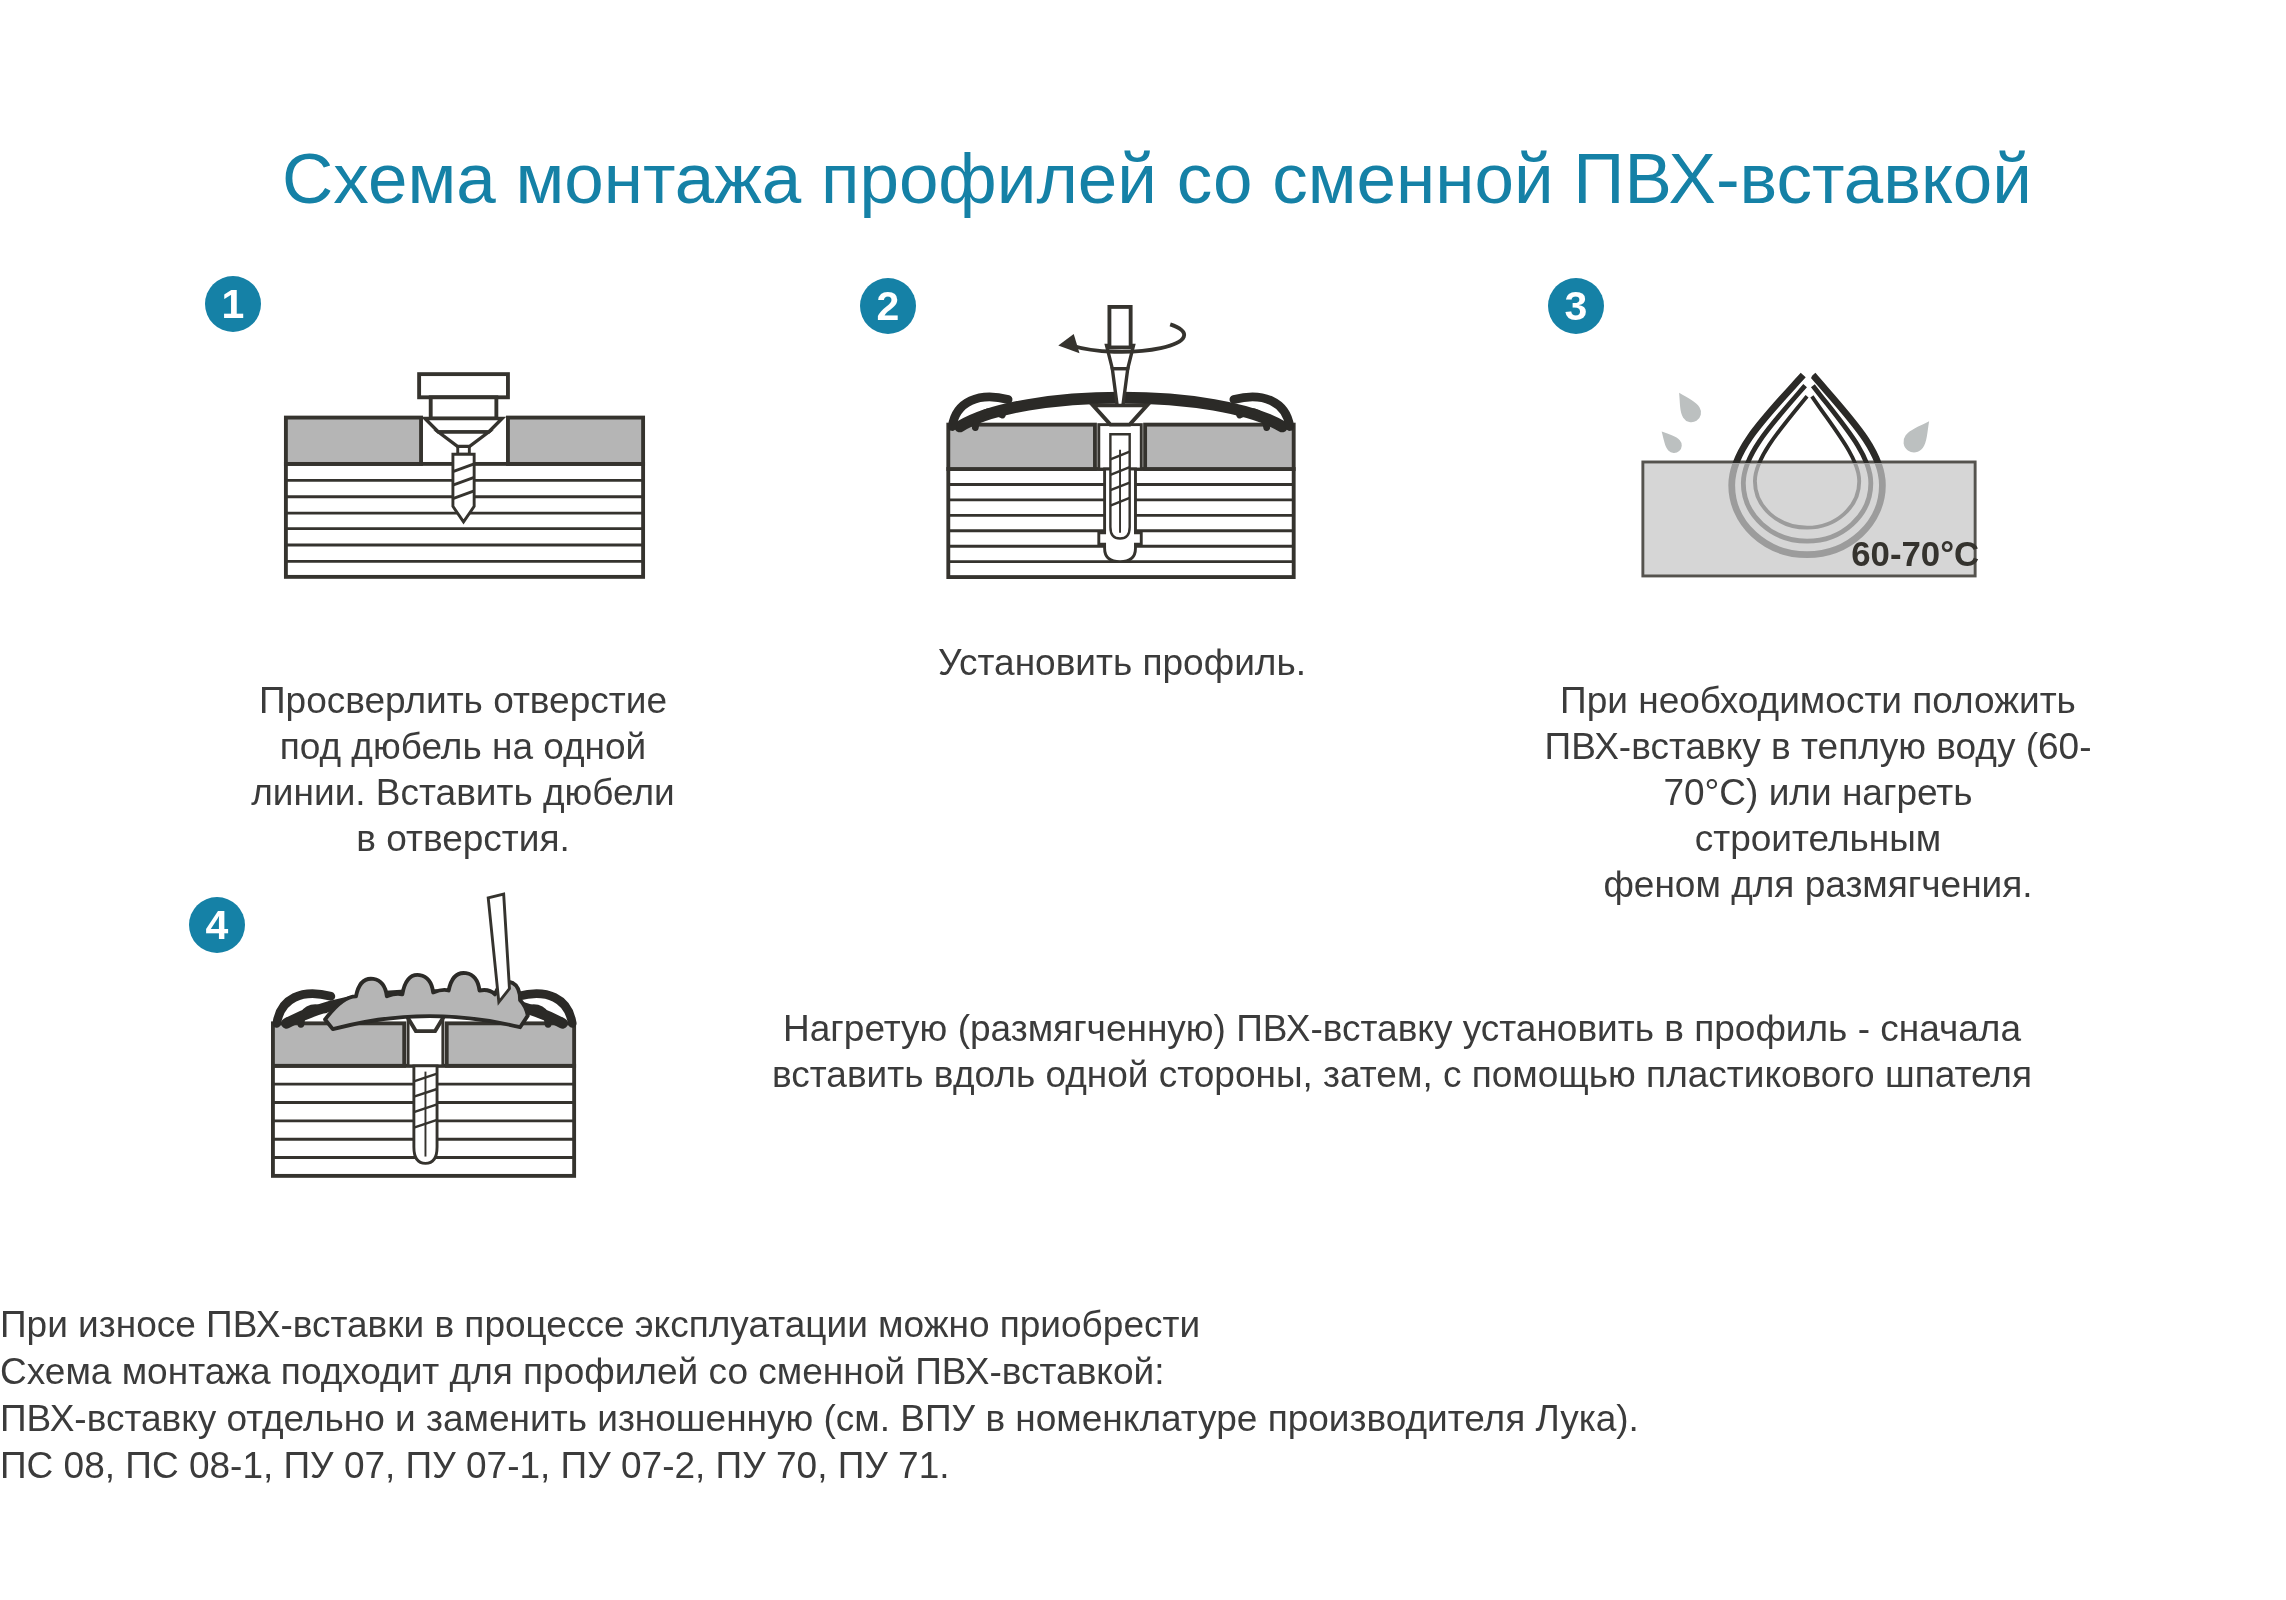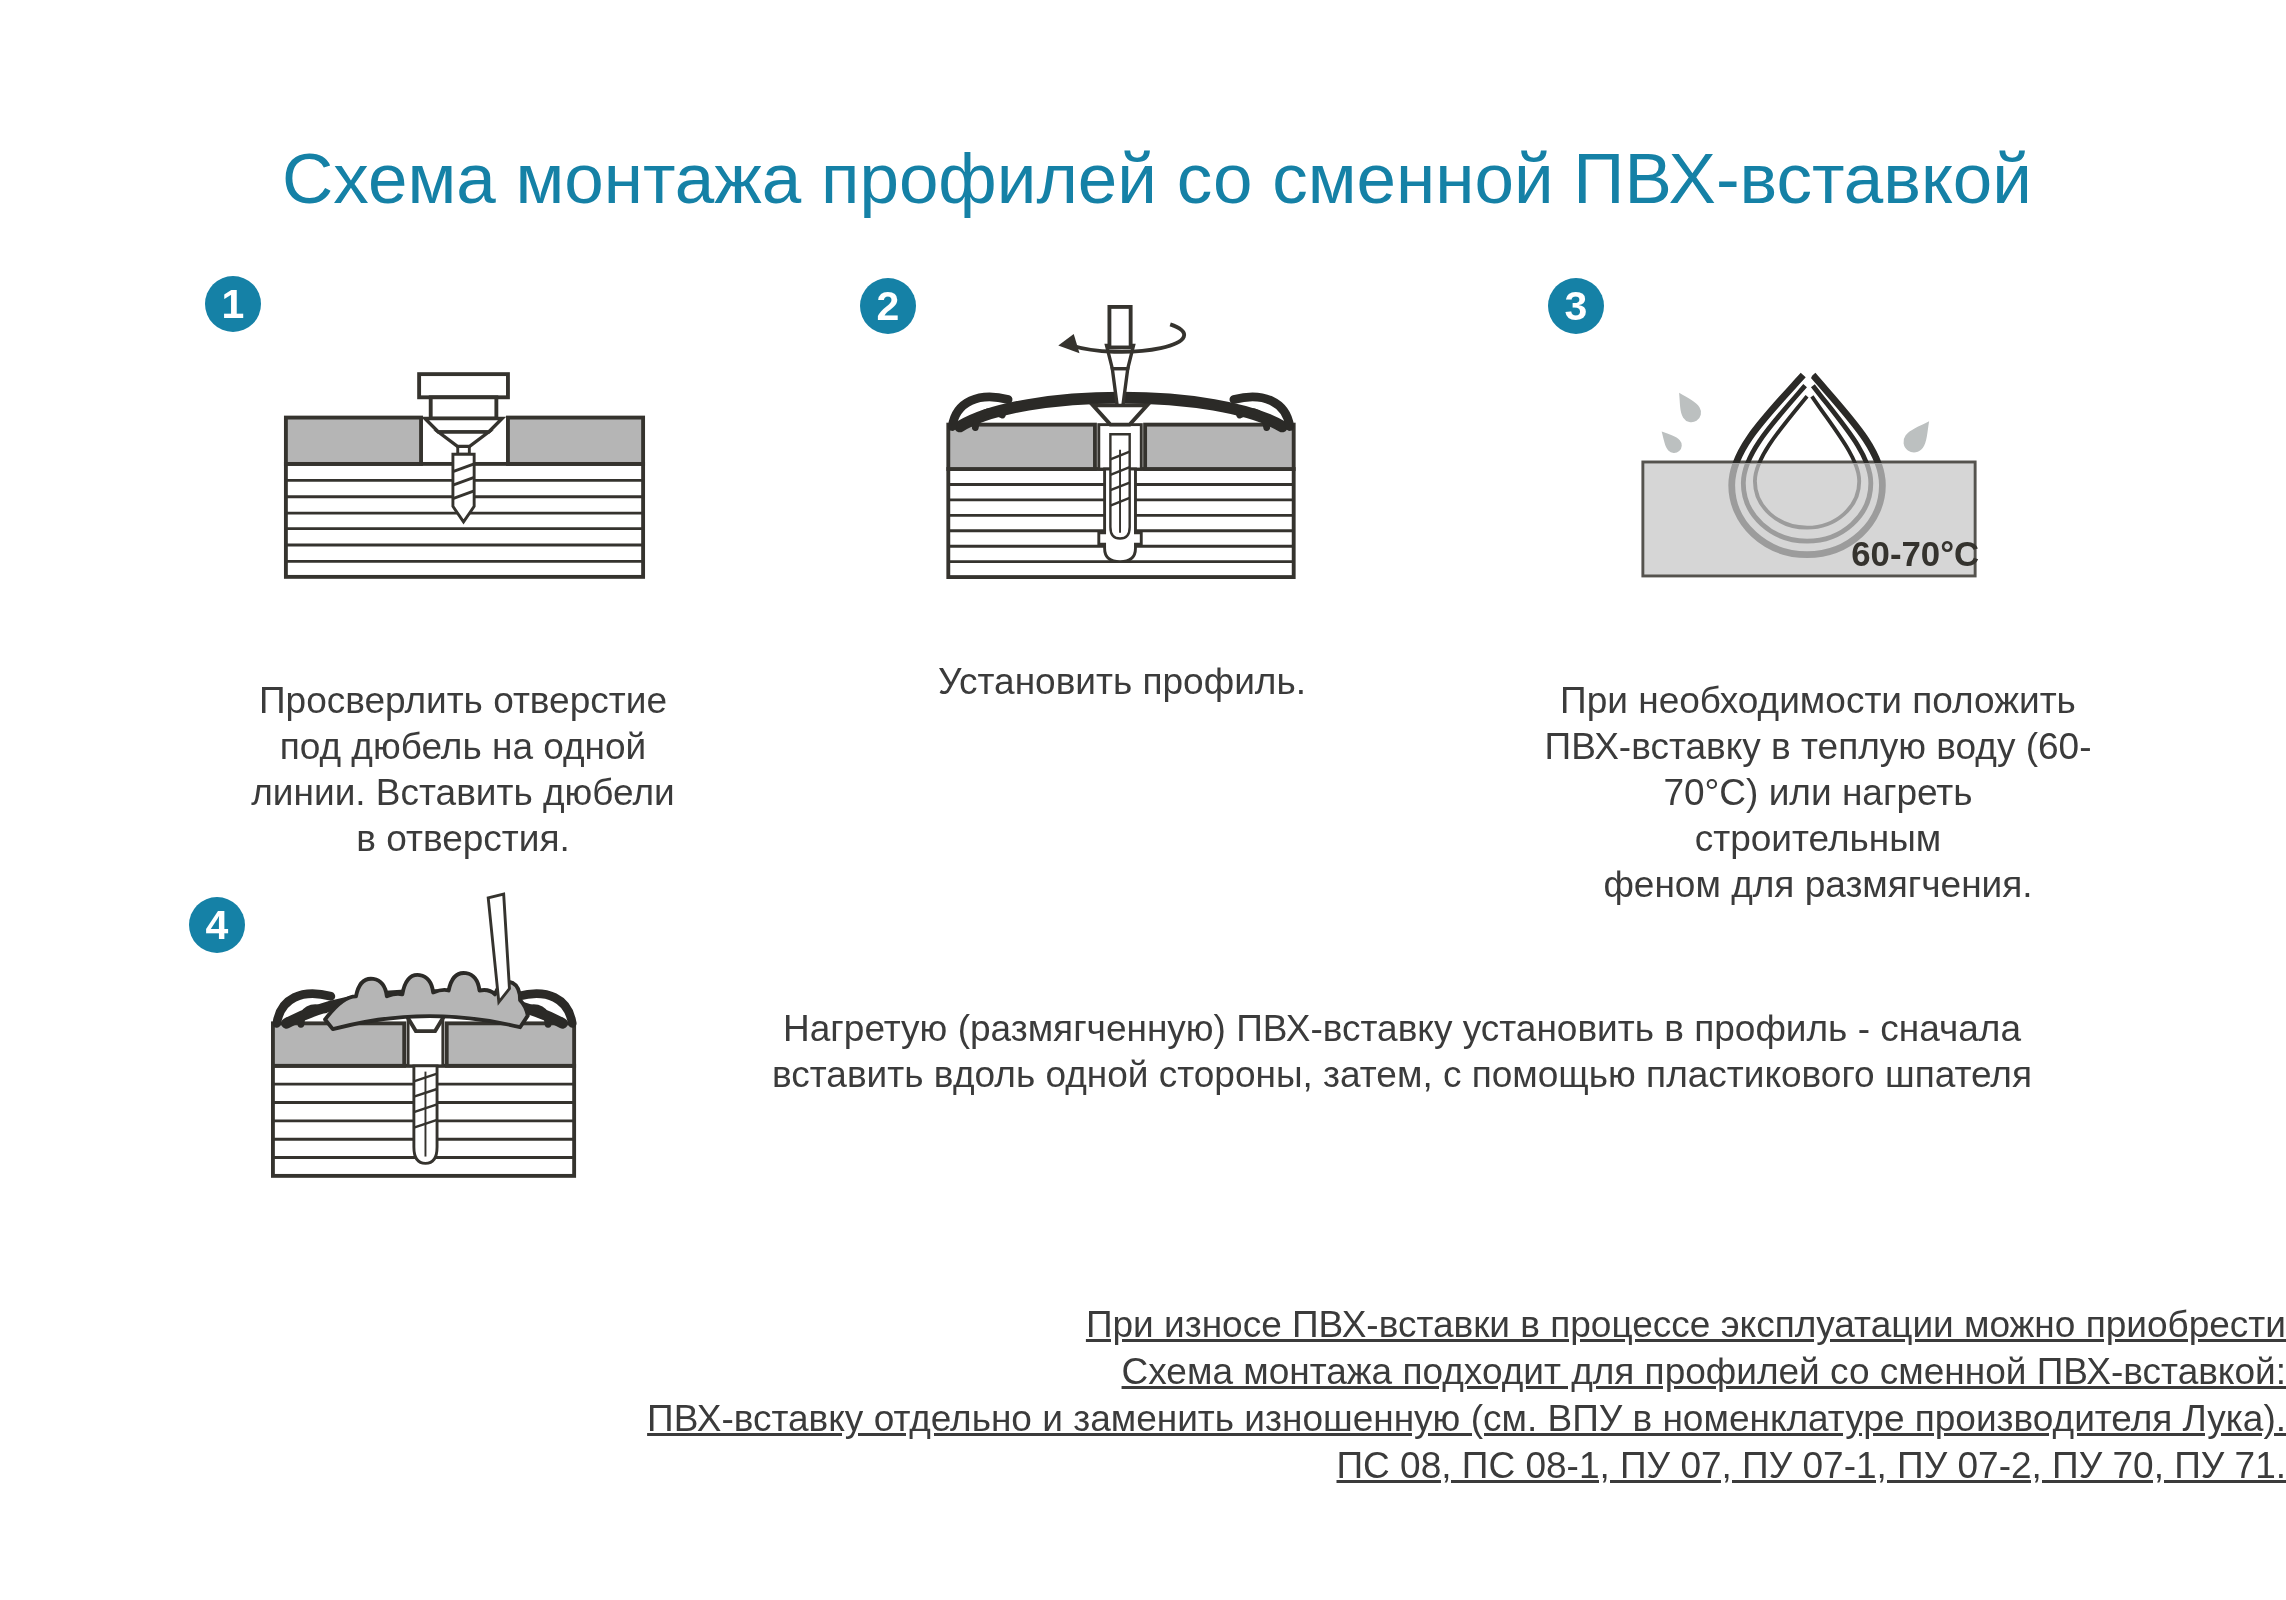--- a/index.html
+++ b/index.html
@@ -14,22 +14,22 @@
   .badge {
     position:absolute; width:56px; height:56px; border-radius:50%;
     background:#1581A6; color:#ffffff; display:flex; align-items:center;
     justify-content:center; font-size:41px; font-weight:bold;
   }
   .caption {
     position:absolute; text-align:center; font-size:37px; line-height:46px;
     color:#3B3B3B;
   }
   .footer {
-    position:absolute; left:0; top:1301px; width:2286px; text-align:right;
-    font-size:37px; line-height:47px; color:#3B3B3B;text-decoration:underline;
+    position:absolute; left:0; top:1301px; width:2286px; text-align:left;
+    font-size:37px; line-height:47px; color:#3B3B3B;
   }
   svg.illus { position:absolute; }
 </style>
 </head>
 <body>
 
 <div class="page">
 
   <div class="title">Схема монтажа профилей со сменной ПВХ-вставкой</div>
 
@@ -206,21 +206,21 @@
     </g>
   </svg>
 
   <div class="caption" style="left:183px;top:678px;width:560px;">
     <div>Просверлить отверстие</div>
     <div>под дюбель на одной</div>
     <div>линии. Вставить дюбели</div>
     <div>в отверстия.</div>
   </div>
 
-  <div class="caption" style="left:842px;top:659px;width:560px;">
+  <div class="caption" style="left:842px;top:640px;width:560px;">
     <div>Установить профиль.</div>
   </div>
 
   <div class="caption" style="left:1538px;top:678px;width:560px;">
     <div>При необходимости положить</div>
     <div>ПВХ-вставку в теплую воду (60-</div>
     <div>70°С) или нагреть строительным</div>
     <div>феном для размягчения.</div>
   </div>
 

